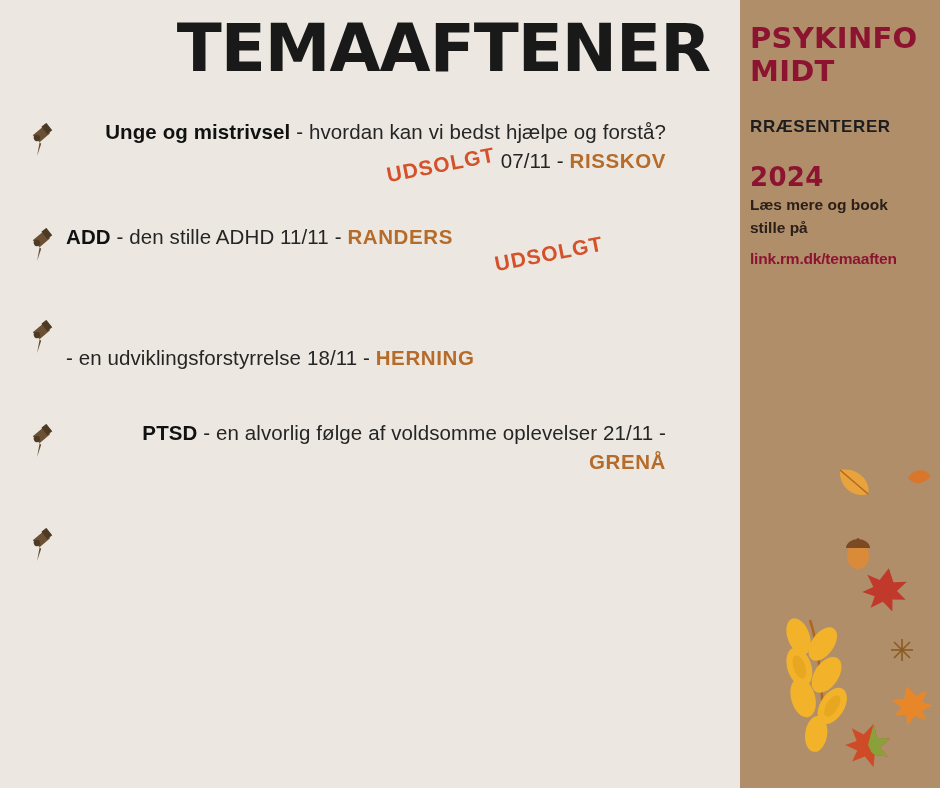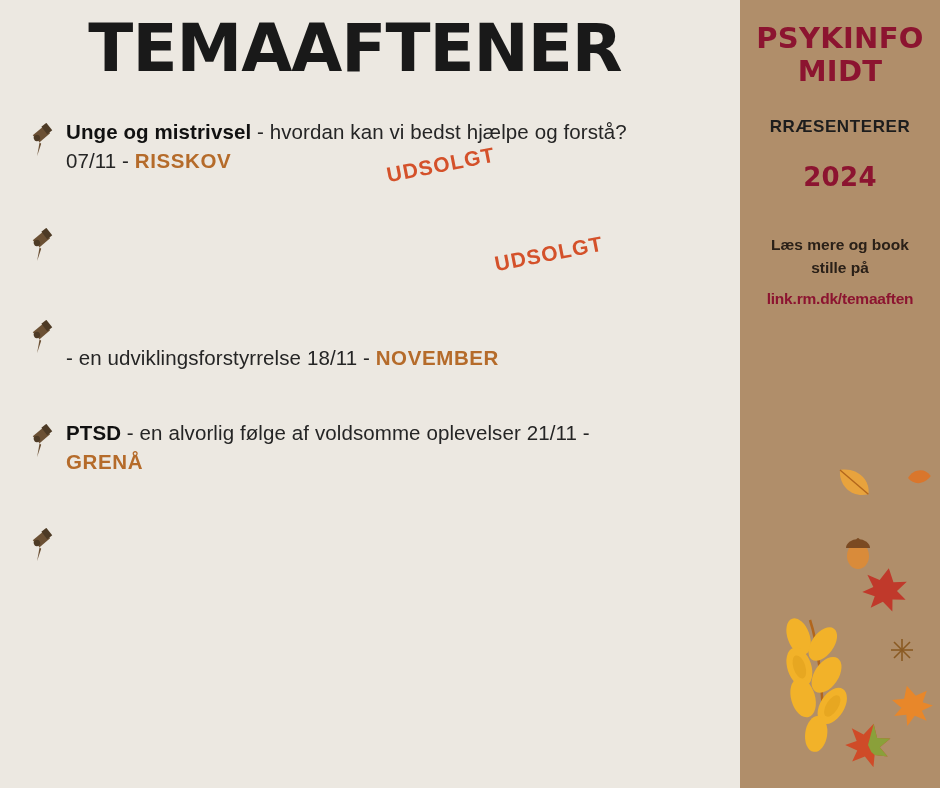--- a/index.html
+++ b/index.html
@@ -27,28 +27,29 @@
     height: 788px;
     box-sizing: border-box;
     padding: 0;
   }
   .title {
     font-family: "DejaVu Sans", sans-serif;
     font-weight: bold;
     font-size: 66px;
     letter-spacing: -1px;
     color: #191919;
-    text-align: center;
+    text-align: right;
     margin: 14px 0 0 0;
     line-height: 1.05;
     padding-right: 30px;
   }
   .events {
     margin-top: 34px;
     padding-left: 26px;
+    text-align: right;
   }
   .event {
     position: relative;
     display: flex;
     align-items: flex-start;
     margin-bottom: 46px;
     min-height: 46px;
   }
   .pin {
     width: 40px;
@@ -84,21 +85,20 @@
   .sold-1 { left: 360px; top: 36px; }
   .sold-2 { left: 468px; top: 20px; }
 
   
   .right {
     position: relative;
     width: 200px;
     height: 788px;
     background: #b08e6a;
     overflow: hidden;
-    text-align: center;
     box-sizing: border-box;
     padding: 22px 10px 0 10px;
   }
   .brand {
     font-family: "DejaVu Sans", sans-serif;
     font-weight: bold;
     font-size: 29px;
     color: #8c1430;
     line-height: 1.15;
     letter-spacing: 0.3px;
@@ -113,21 +113,20 @@
   .month {
     margin-top: 24px;
     font-family: "DejaVu Sans", sans-serif;
     font-weight: bold;
     font-size: 26px;
     color: #8c1430;
     line-height: 1.25;
     letter-spacing: 0.3px;
   }
   .readmore {
-    margin-top: 40px;
     font-size: 15.5px;
     color: #2a2018;
     line-height: 1.5;
     font-weight: bold;
   }
   .link {
     display: block;
     margin-top: 10px;
     font-size: 15.5px;
     color: #8c1430;
@@ -168,36 +167,39 @@
         <span class="pin">
           <svg width="34" height="34" viewBox="0 0 34 34">
             <g transform="rotate(-20 17 17)">
               <path d="M9 9 L23 4 L26 13 L13 18 Z" fill="#6b5034"></path>
               <path d="M20 4 L26 2 L29 11 L23 13 Z" fill="#4d3a25"></path>
               <path d="M13 18 L6 30 L14 20 Z" fill="#6b5034"></path>
               <circle cx="12" cy="13" r="3.2" fill="#4d3a25"></circle>
             </g>
           </svg>
         </span>
+        <div class="evtext">
+          <span class="bold">ADD</span><span> - den stille ADHD 11/11 - </span><span class="city">RANDERS</span>
+        </div>
         <span class="sold sold-2">UDSOLGT</span>
       </div>
 
       <div class="event">
         <span class="pin">
           <svg width="34" height="34" viewBox="0 0 34 34">
             <g transform="rotate(-20 17 17)">
               <path d="M9 9 L23 4 L26 13 L13 18 Z" fill="#6b5034"></path>
               <path d="M20 4 L26 2 L29 11 L23 13 Z" fill="#4d3a25"></path>
               <path d="M13 18 L6 30 L14 20 Z" fill="#6b5034"></path>
               <circle cx="12" cy="13" r="3.2" fill="#4d3a25"></circle>
             </g>
           </svg>
         </span>
         <div class="evtext">
-          <br><span> - en udviklingsforstyrrelse 18/11 - </span><span class="city">NOVEMBER</span>
+          <br><span> - en udviklingsforstyrrelse 18/11 - </span><span class="city">HERNING</span>
         </div>
       </div>
 
       <div class="event">
         <span class="pin">
           <svg width="34" height="34" viewBox="0 0 34 34">
             <g transform="rotate(-20 17 17)">
               <path d="M9 9 L23 4 L26 13 L13 18 Z" fill="#6b5034"></path>
               <path d="M20 4 L26 2 L29 11 L23 13 Z" fill="#4d3a25"></path>
               <path d="M13 18 L6 30 L14 20 Z" fill="#6b5034"></path>

